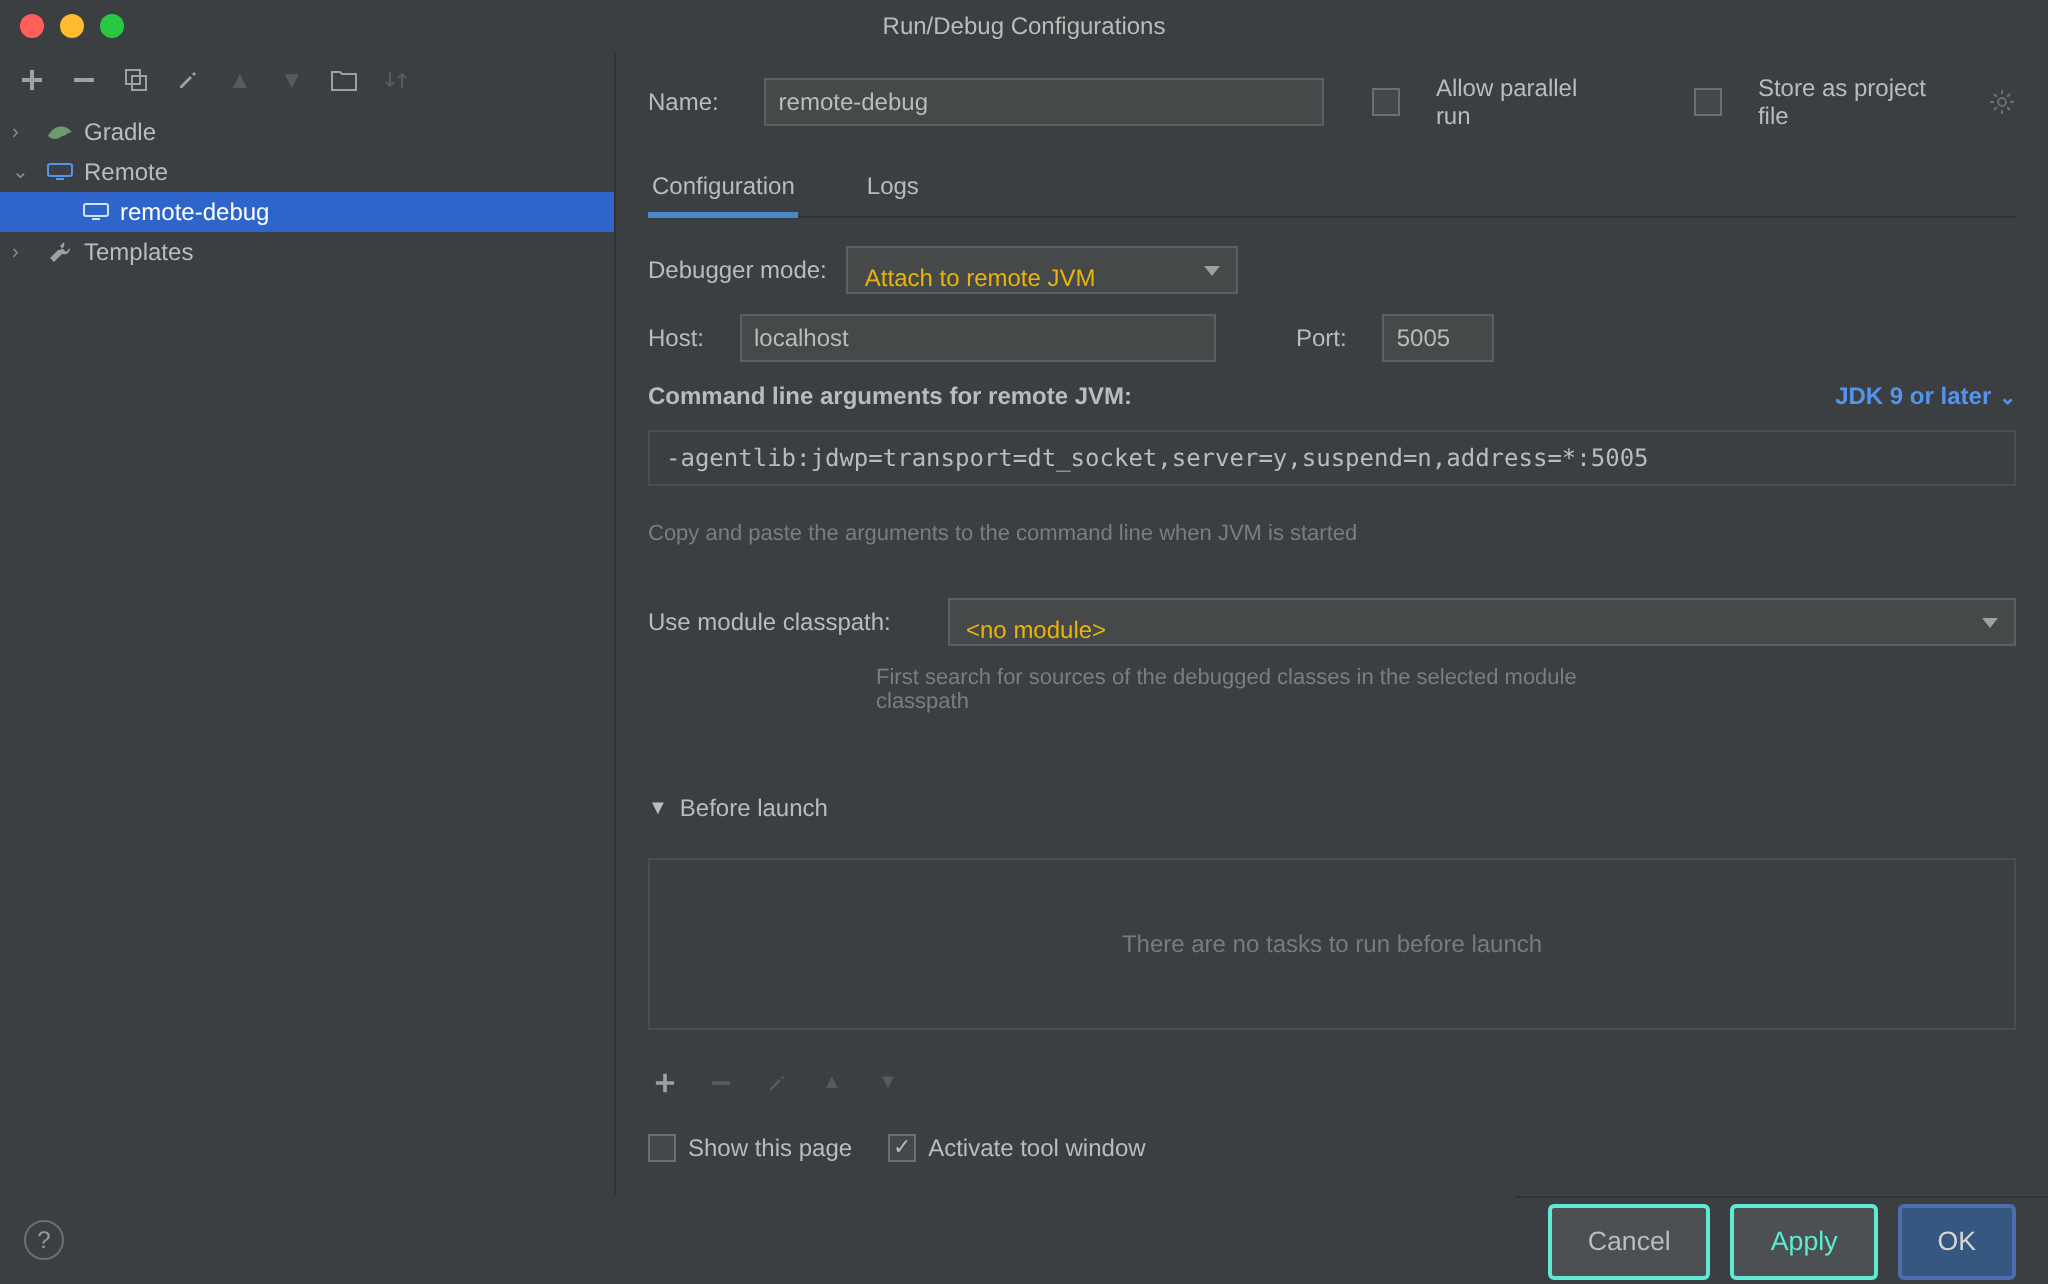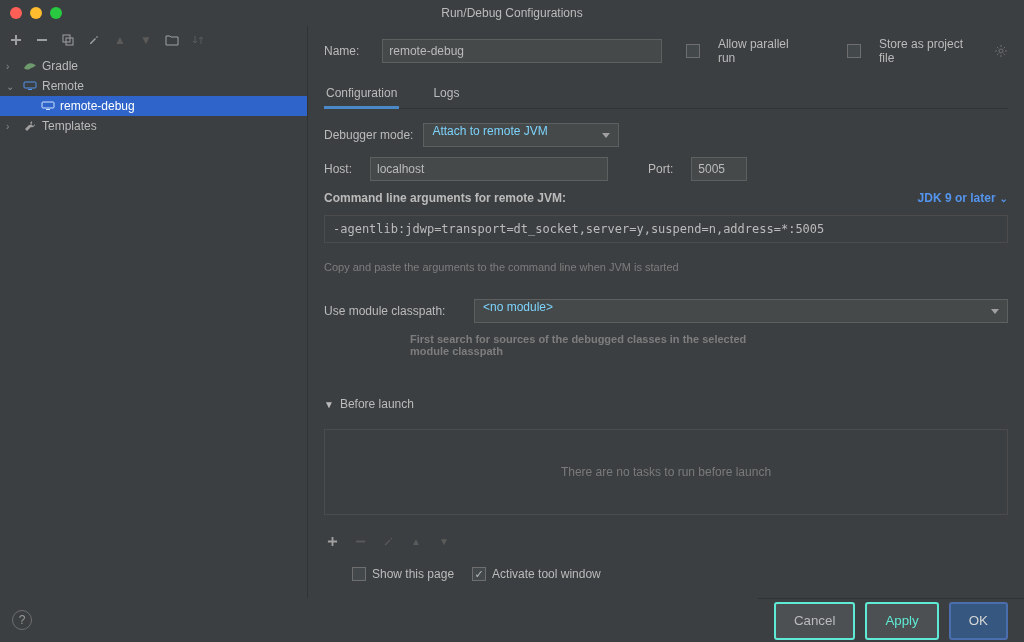--- a/index.html
+++ b/index.html
@@ -90,22 +90,22 @@
 .tabs {
   display: flex; gap: 32px; margin-top: 14px; border-bottom: 1px solid #323232;
 }
 .tab { padding: 6px 2px 8px 2px; cursor: pointer; color: #bbbbbb; position: relative; }
 .tab.active::after {
   content: ""; position: absolute; left: 0; right: 0; bottom: -1px;
   height: 3px; background: #4a88c7;
 }
 .config-body { padding-top: 14px; display: flex; flex-direction: column; gap: 10px; }
 .select {
-  background: #45494a; border: 1px solid #5e6060; color: #7dd3fc;
-  height: 24px; display: flex; align-items: flex-start; padding: 0 20px 0 8px;
+  background: #45494a; border: 1px solid #5e6060; color: #eab308;
+  height: 24px; display: flex; align-items: flex-end; padding: 0 20px 0 8px;
   position: relative; cursor: pointer;
 }
 .select::after {
   content: ""; position: absolute; right: 8px; top: 9px;
   border-left: 4px solid transparent; border-right: 4px solid transparent;
   border-top: 5px solid #a0a0a0;
 }
 .section-border {
   border: 1px solid #4c4c4c; background: #3c3f41;
 }
@@ -280,21 +280,21 @@
           <span>-agentlib:jdwp=transport=dt_socket,server=y,suspend=n,address=*:5005</span>
         </div>
         <div class="hint" style="margin-top:8px;">Copy and paste the arguments to the command line when JVM is started</div>
 
         <div class="row" style="gap:10px; margin-top:16px; align-items:center;">
           <span class="label" style="width:140px;">Use module classpath:</span>
           <div class="select" style="flex:1;">
             <span>&lt;no module&gt;</span>
           </div>
         </div>
-        <div class="hint" style="margin-left:86px; max-width:360px;font-weight:bold;">First search for sources of the debugged classes in the selected module classpath</div>
+        <div class="hint" style="margin-left:114px; max-width:360px;">First search for sources of the debugged classes in the selected module classpath</div>
 
         <div class="before-launch-header">
           <span style="font-size:10px;">▼</span>
           <span class="label">Before launch</span>
         </div>
         <div class="before-launch-box">
           <span>There are no tasks to run before launch</span>
         </div>
         <div class="mini-toolbar">
           <span class="icon-btn">
@@ -310,21 +310,21 @@
           <span class="icon-btn disabled">
             <svg width="11" height="11" viewBox="0 0 12 12">
                 <path d="M2 9l5-5 1 1-5 5H2V9zM8 3l1-1 1 1-1 1-1-1z" fill="currentColor"></path>
               </svg>
           </span>
           <span class="icon-btn disabled" style="font-size:10px;">▲</span>
           <span class="icon-btn disabled" style="font-size:10px;">▼</span>
         </div>
 
         <div class="row" style="gap:18px; margin-top:8px; margin-bottom:12px;">
-          <span class="row" style="gap:6px;margin-left:28px;">
+          <span class="row" style="gap:6px;">
             <span class="checkbox"></span>
             <span class="label">Show this page</span>
           </span>
           <span class="row" style="gap:6px;">
             <span class="checkbox checked"></span>
             <span class="label">Activate tool window</span>
           </span>
         </div>
       </div>
     </div>

